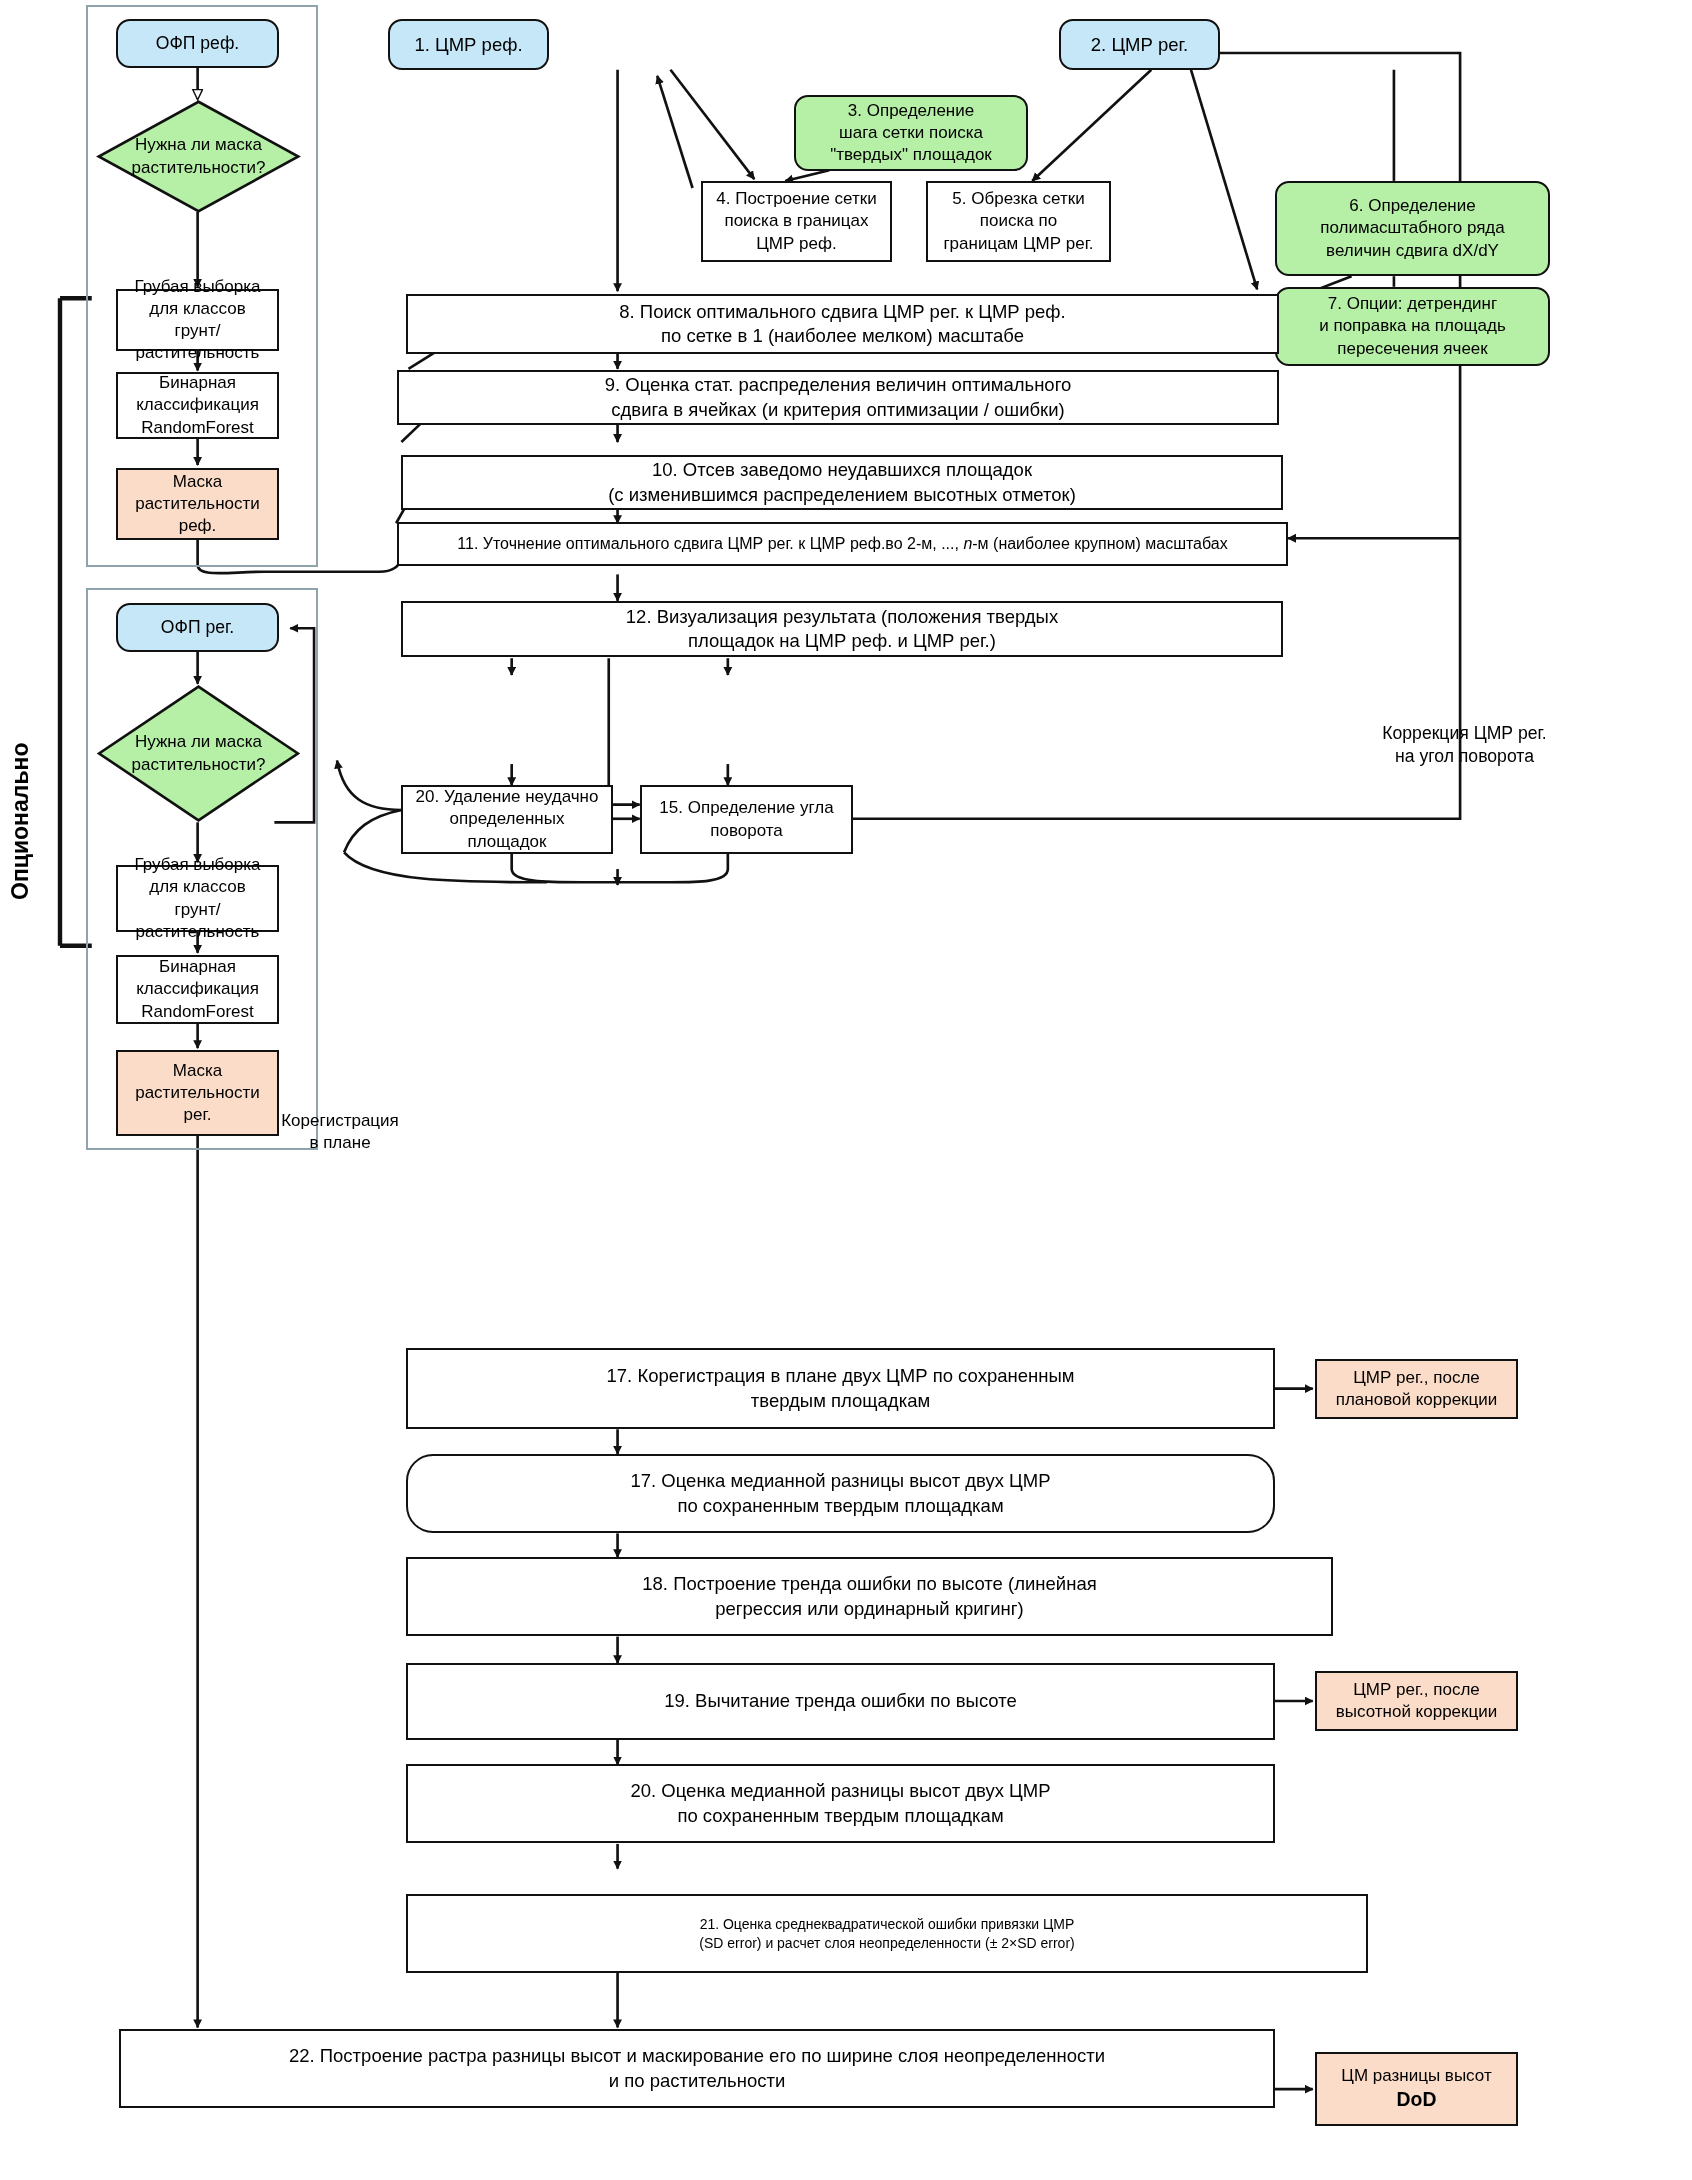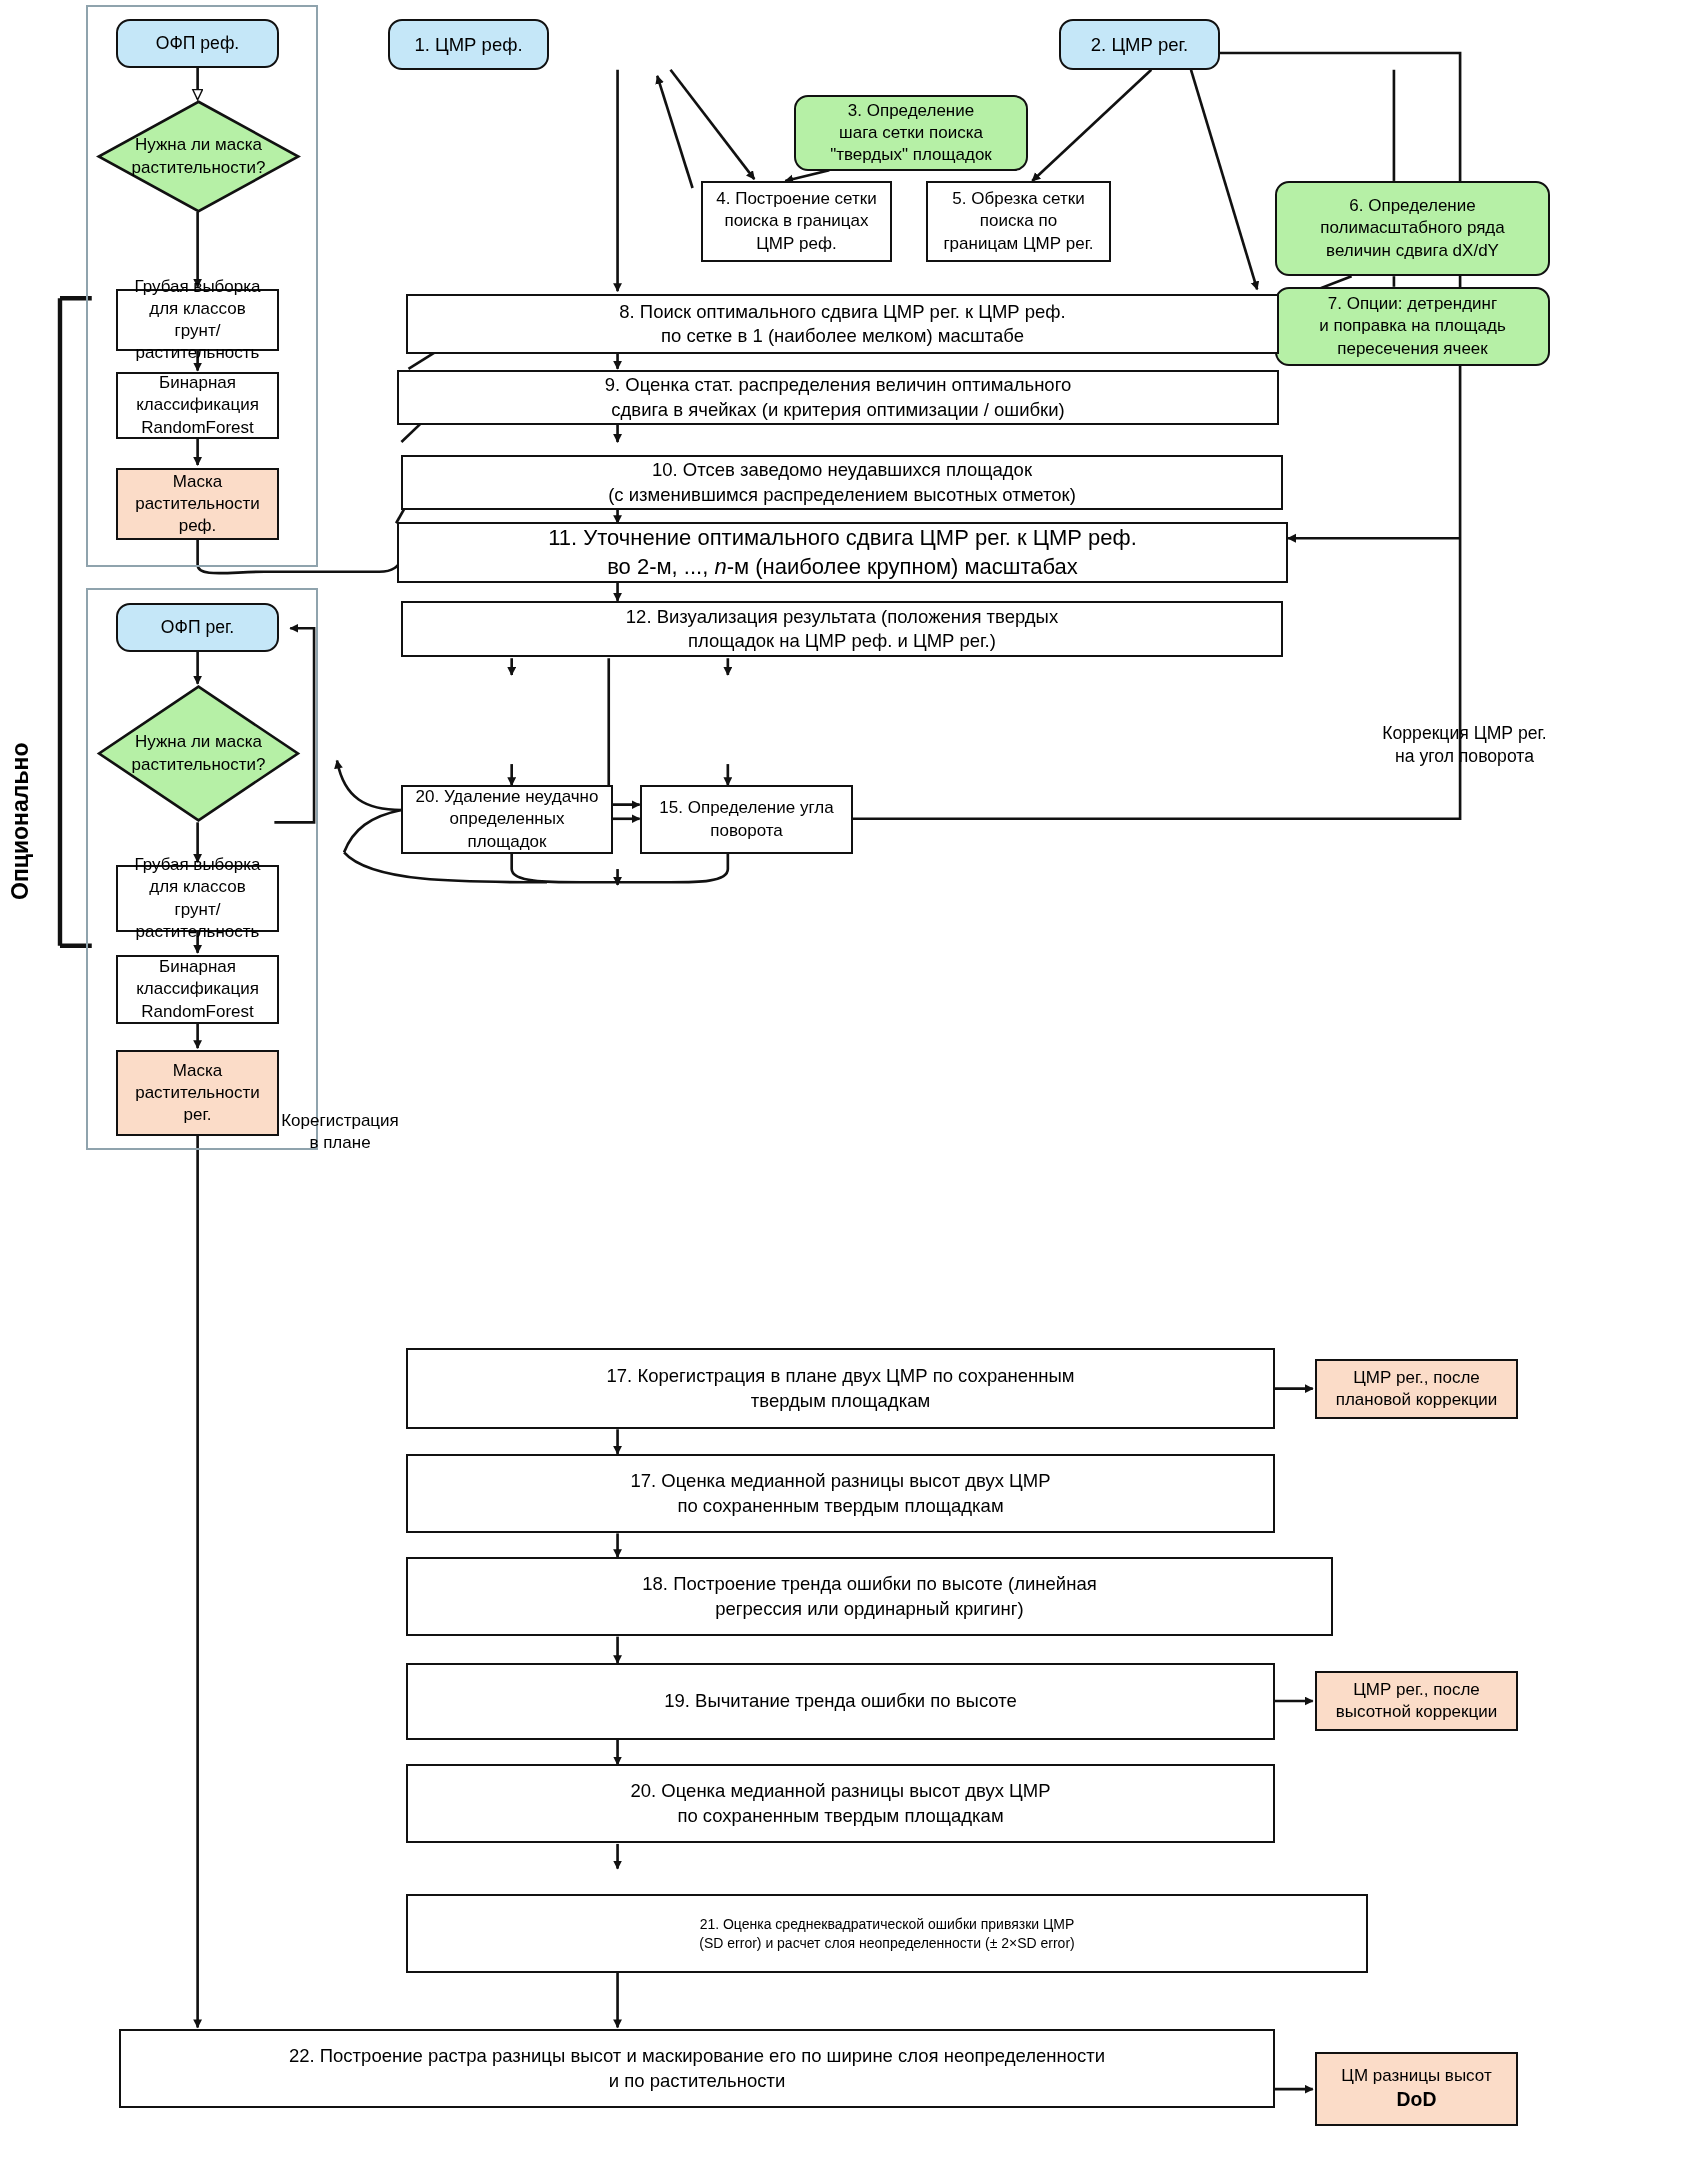--- a/index.html
+++ b/index.html
@@ -215,42 +215,42 @@
 
   <div class="node plain" style="left:406px;top:294px;width:873px;height:60px;font-size:18.5px;white-space:pre-line;">8. Поиск оптимального сдвига ЦМР рег. к ЦМР реф.
 по сетке в 1 (наиболее мелком) масштабе</div>
 
   <div class="node plain" style="left:397px;top:370px;width:882px;height:55px;font-size:18.5px;white-space:pre-line;">9. Оценка стат. распределения величин оптимального
 сдвига в ячейках (и критерия оптимизации / ошибки)</div>
 
   <div class="node plain" style="left:401px;top:443px;width:882px;height:55px;font-size:18.5px;white-space:pre-line;margin-top:12px;">10. Отсев заведомо неудавшихся площадок
 (с изменившимся распределением высотных отметок)</div>
 
-  <div class="node plain" style="left:397px;top:522px;width:891px;height:61px;font-size:22px;flex-direction:column;">
+  <div class="node plain" style="left:397px;top:522px;width:891px;height:44px;font-size:16px;flex-direction:row;">
     <span>11. Уточнение оптимального сдвига ЦМР рег. к ЦМР реф.</span>
     <span>
       <span>во 2-м, ..., </span><span class="ital">n</span><span>-м (наиболее крупном) масштабах</span>
     </span>
   </div>
 
   <div class="node plain" style="left:401px;top:601px;width:882px;height:56px;font-size:18.5px;white-space:pre-line;">12. Визуализация результата (положения твердых
 площадок на ЦМР реф. и ЦМР рег.)</div>
 
 
 
   <div class="node plain" style="left:401px;top:785px;width:212px;height:69px;font-size:17px;white-space:pre-line;">20. Удаление неудачно
 определенных площадок</div>
 
   <div class="node plain" style="left:640px;top:785px;width:213px;height:69px;font-size:17px;white-space:pre-line;">15. Определение угла
 поворота</div>
 
   <div class="node plain" style="left:406px;top:1348px;width:869px;height:81px;font-size:18.5px;white-space:pre-line;">17. Корегистрация в плане двух ЦМР по сохраненным
 твердым площадкам</div>
 
-  <div class="node plain" style="left:406px;top:1454px;width:869px;height:79px;font-size:18.5px;white-space:pre-line;">17. Оценка медианной разницы высот двух ЦМР
+  <div class="node plain" style="left:406px;top:1454px;width:869px;height:79px;font-size:18.5px;white-space:pre-line;border-radius:27px;">17. Оценка медианной разницы высот двух ЦМР
 по сохраненным твердым площадкам</div>
 
   <div class="node plain" style="left:406px;top:1557px;width:927px;height:79px;font-size:18.5px;white-space:pre-line;">18. Построение тренда ошибки по высоте (линейная
 регрессия или ординарный кригинг)</div>
 
   <div class="node plain" style="left:406px;top:1663px;width:869px;height:77px;font-size:18.5px;white-space:pre-line;">19. Вычитание тренда ошибки по высоте</div>
 
   <div class="node plain" style="left:406px;top:1764px;width:869px;height:79px;font-size:18.5px;white-space:pre-line;">20. Оценка медианной разницы высот двух ЦМР
 по сохраненным твердым площадкам</div>
 

